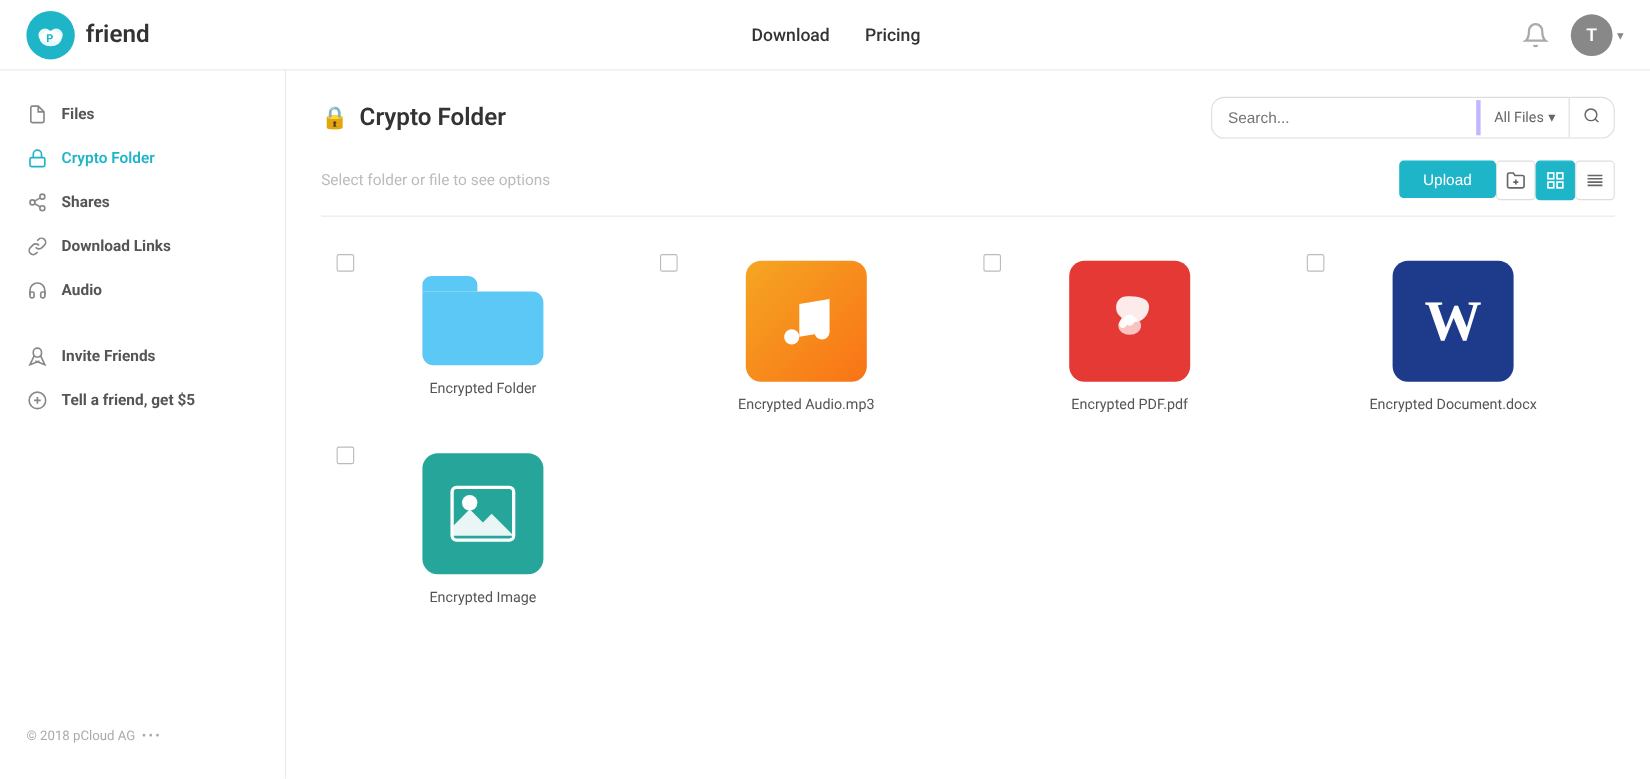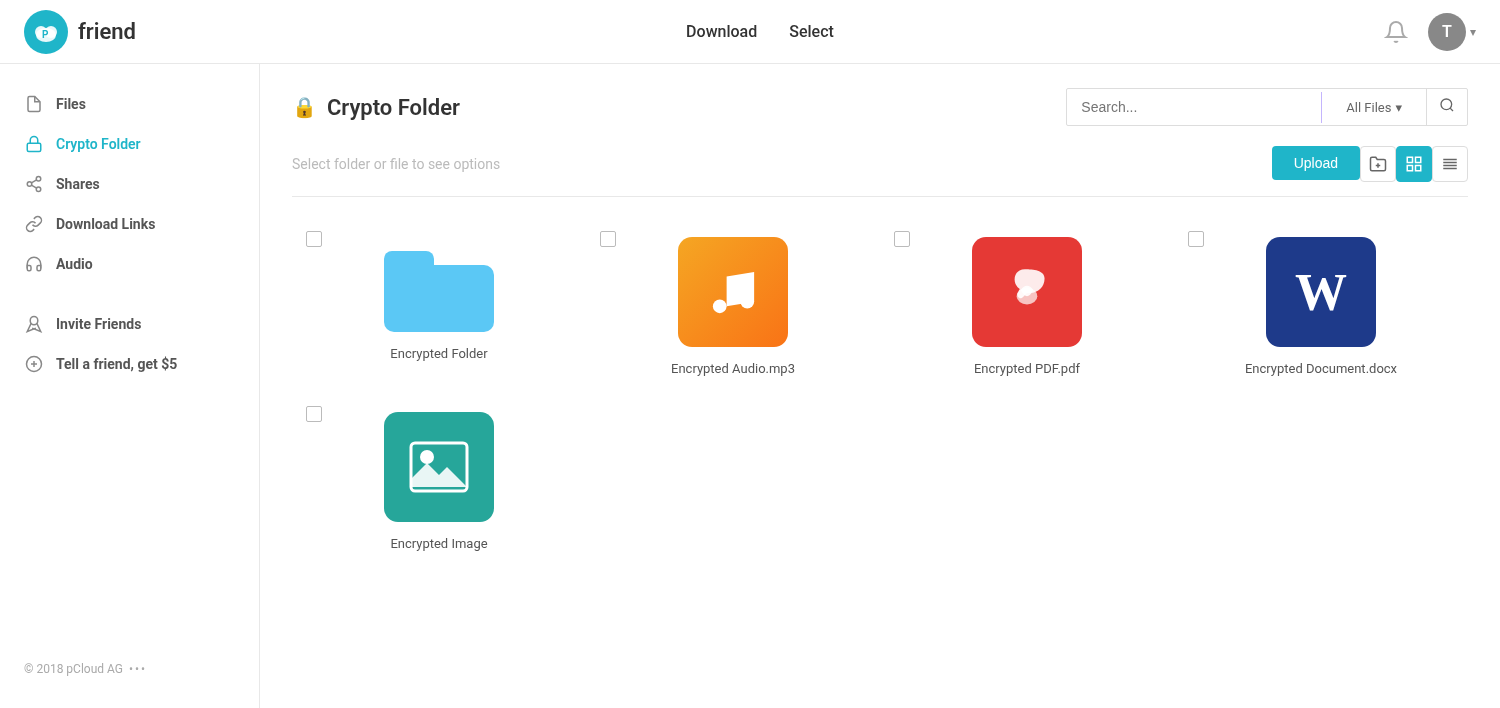--- a/index.html
+++ b/index.html
@@ -69,30 +69,30 @@
     .main { flex: 1; overflow-y: auto; padding: 24px 32px; }
 
     
     .main-header {
       display: flex; align-items: center; justify-content: space-between;
       margin-bottom: 20px;
     }
     .main-title { display: flex; align-items: center; gap: 10px; font-size: 22px; font-weight: 600; }
     .lock-icon { color: #4caf50; font-size: 20px; }
     .search-bar {
-      display: flex; align-items: center; border: 1px solid #ddd; border-radius: 2px;
+      display: flex; align-items: center; border: 1px solid #ddd; border-radius: 12px;
       overflow: hidden; background: #fff;
     }
     .search-input {
       border: none; outline: none; padding: 8px 14px; font-size: 14px;
       width: 240px; color: #999; background: transparent;
     }
     .search-filter {
-      display: flex; align-items: center; gap: 4px; padding: 8px 24px;
-      border-left: 1px solid #c4b5fd; color: #666; font-size: 13px; cursor: pointer; margin-left: 14px;
+      display: flex; align-items: center; gap: 4px; padding: 8px 12px;
+      border-left: 4px solid #c4b5fd; color: #666; font-size: 13px; cursor: pointer;
     }
     .search-btn { padding: 8px 12px; cursor: pointer; color: #666; border-left: 1px solid #ddd; }
 
     
     .toolbar {
       display: flex; align-items: center; justify-content: space-between;
       padding-bottom: 14px; border-bottom: 1px solid #e8e8e8; margin-bottom: 20px;
     }
     .toolbar-hint { color: #bbb; font-size: 14px; }
     .toolbar-actions { display: flex; align-items: flex-start; }
@@ -141,21 +141,21 @@
         <ellipse cx="13" cy="16" rx="10" ry="7" fill="white" opacity="0.9"></ellipse>
         <ellipse cx="8" cy="13" rx="6" ry="6" fill="white" opacity="0.9"></ellipse>
         <ellipse cx="18" cy="13" rx="6" ry="6" fill="white" opacity="0.9"></ellipse>
         <text x="9" y="19" font-size="10" font-weight="bold" fill="#1fb5c9">P</text>
       </svg>
     </div>
     <span class="logo-text">friend</span>
   </div>
   <nav class="header-nav">
     <a class="nav-link">Download</a>
-    <a class="nav-link">Select</a>
+    <a class="nav-link">Pricing</a>
   </nav>
   <div class="header-actions">
     <div class="bell-icon">
       <svg viewBox="0 0 24 24" fill="none" stroke="#aaa" stroke-width="2">
         <path d="M18 8A6 6 0 0 0 6 8c0 7-3 9-3 9h18s-3-2-3-9"></path>
         <path d="M13.73 21a2 2 0 0 1-3.46 0"></path>
       </svg>
     </div>
     <div class="avatar-dropdown">
       <div class="user-avatar">T</div>

